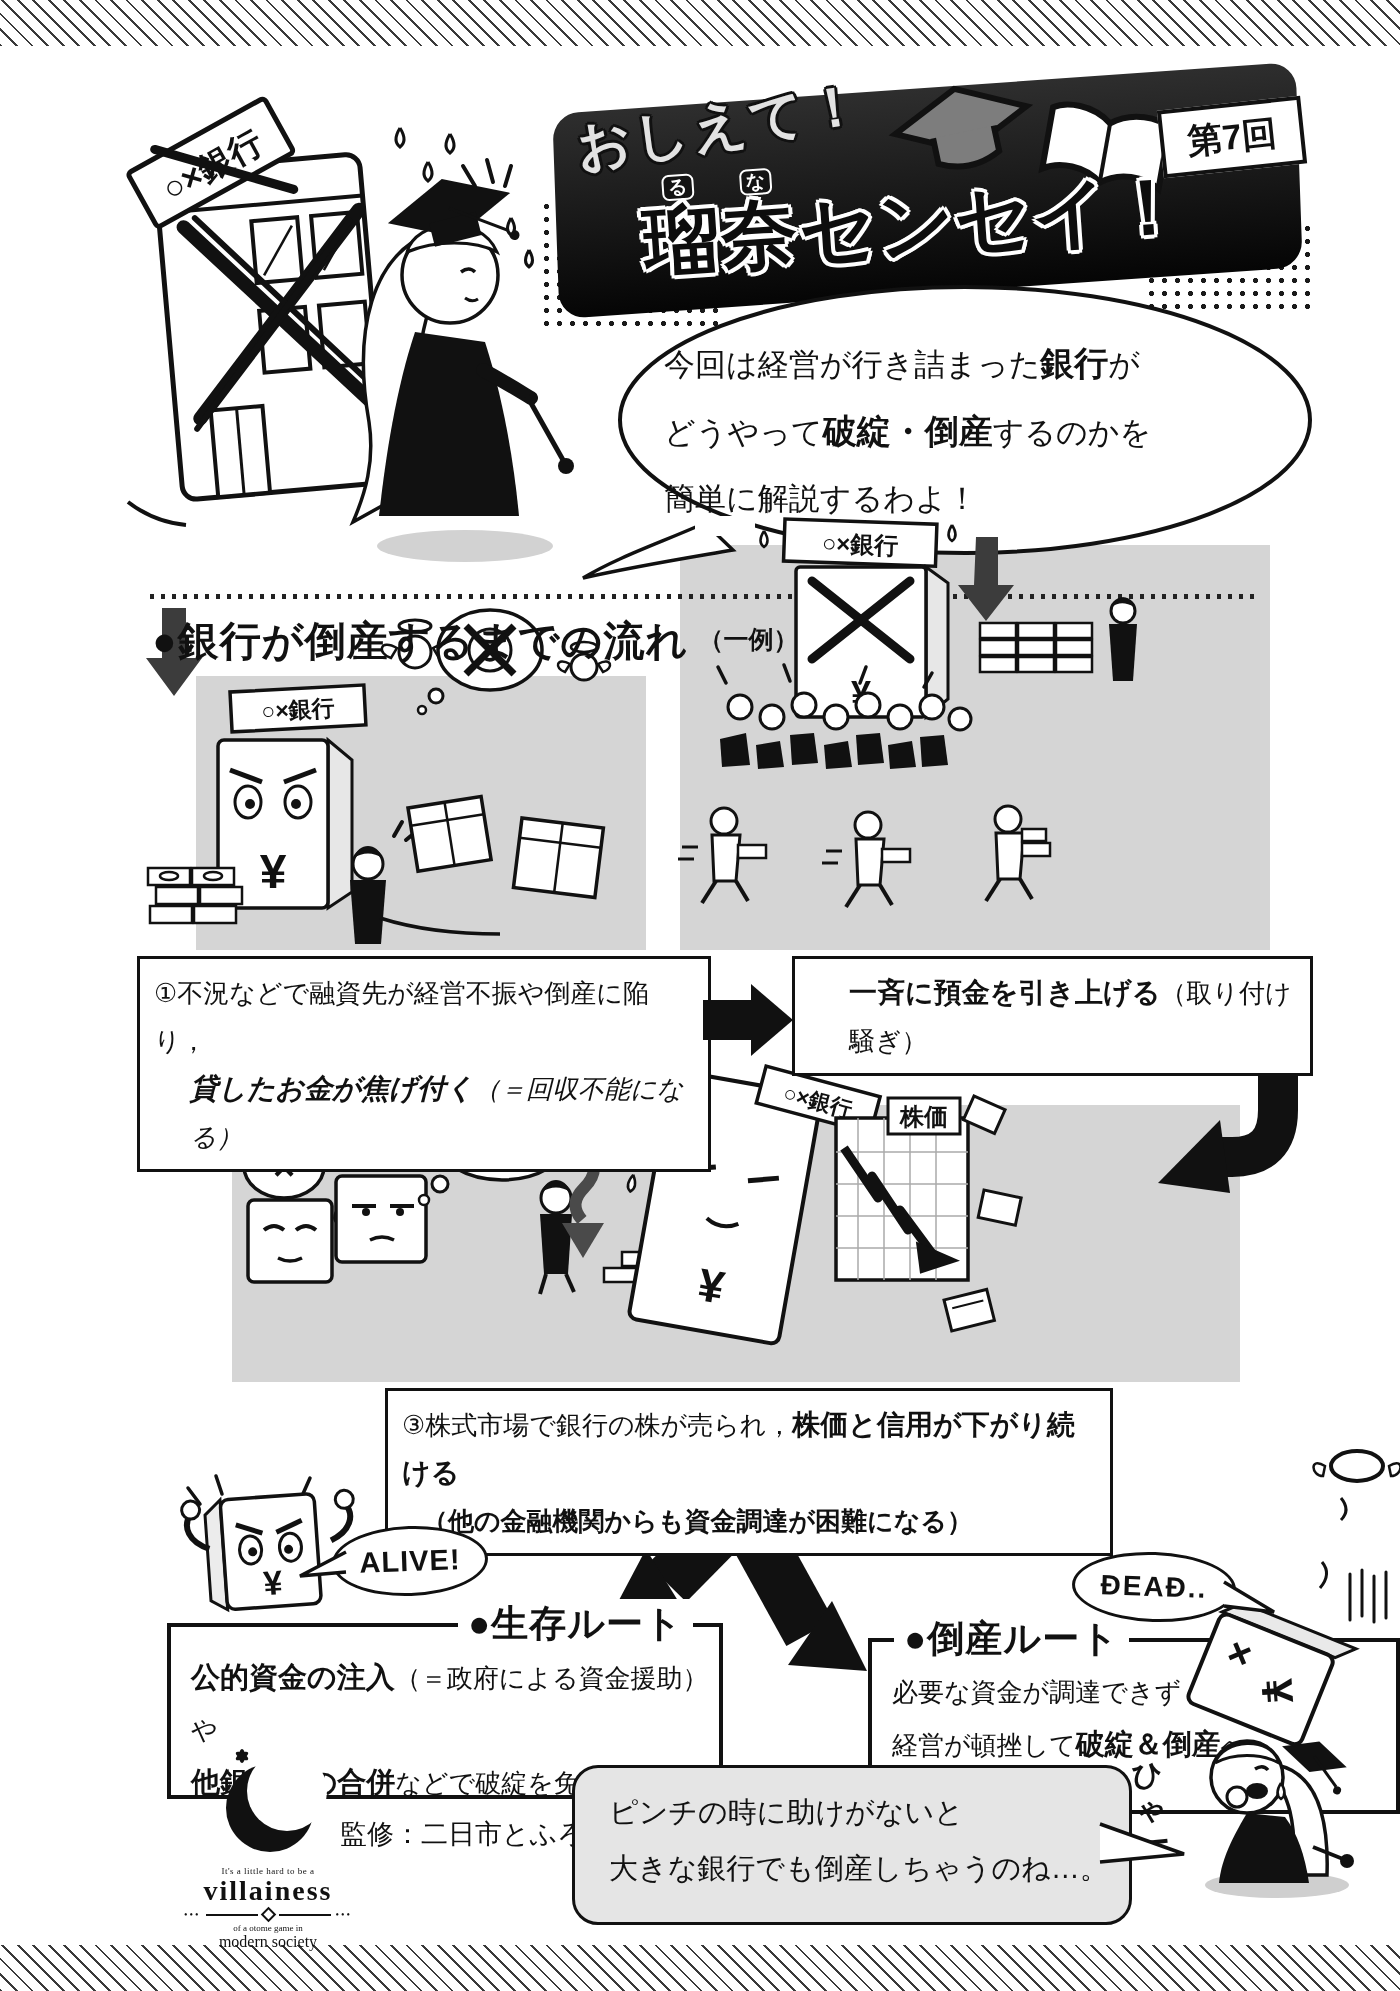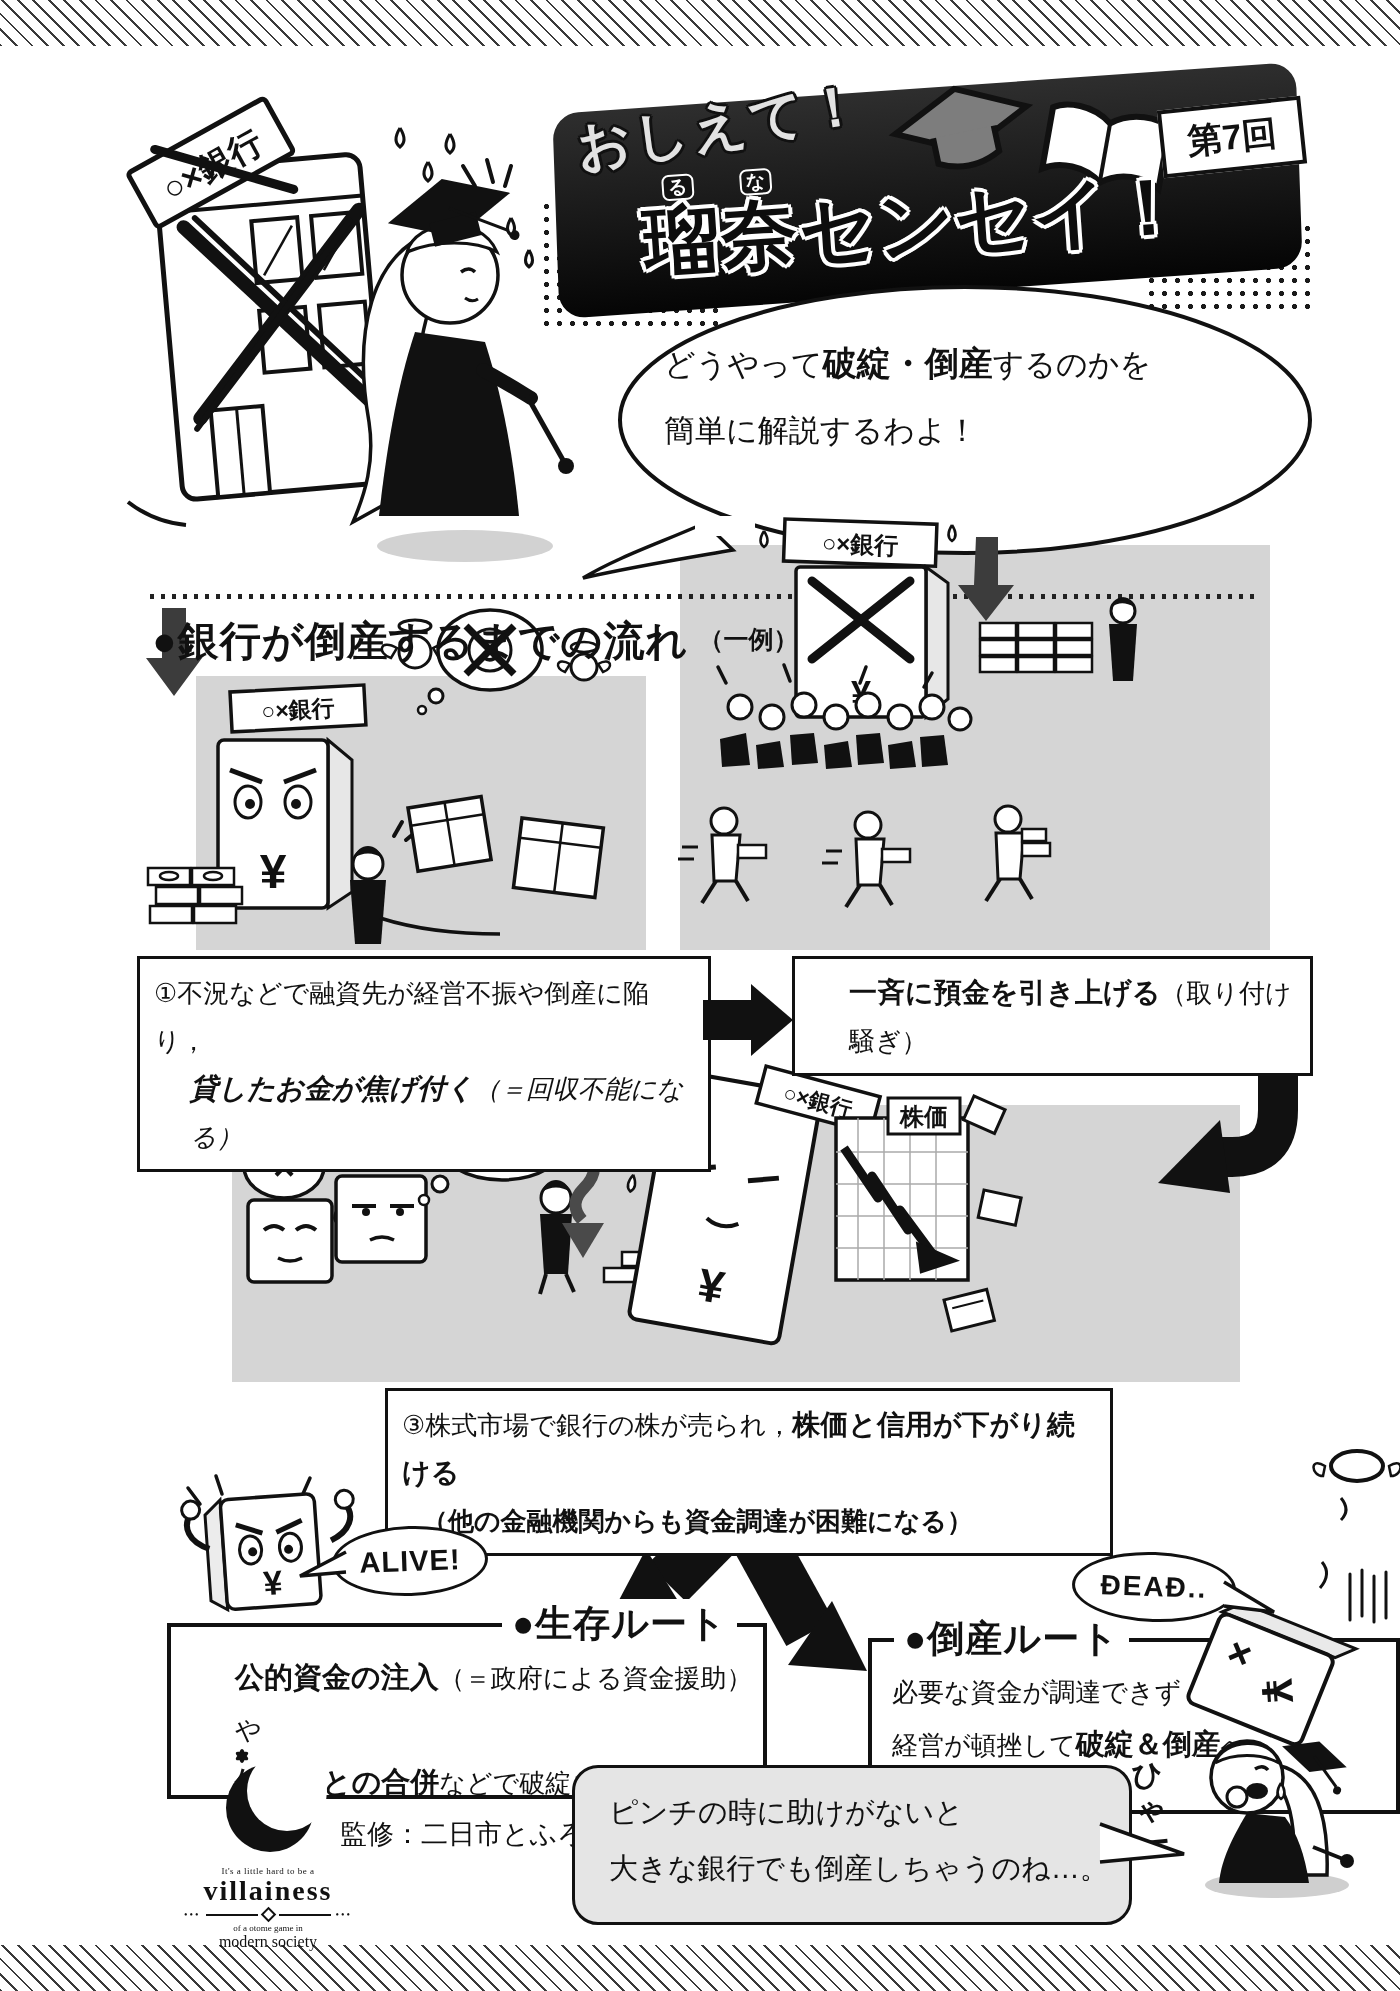--- a/index.html
+++ b/index.html
@@ -55,21 +55,21 @@
   .caption{background:#fff;border:3px solid #111;z-index:3;padding:10px 14px 8px 14px;
     font-size:26px;line-height:48px;}
   .caption b{font-size:28px;font-weight:800;}
   .cap1{left:137px;top:956px;width:540px;}
   .cap2{left:792px;top:956px;width:487px;}
   .cap3{left:385px;top:1388px;width:694px;}
   .cap-indent{display:block;}
 
   
   .route-box{background:#fff;border:4px solid #111;z-index:3;}
-  .route-surv{left:167px;top:1623px;width:548px;height:168px;padding-left:44px;}
+  .route-surv{left:167px;top:1623px;width:548px;height:168px;}
   .route-bank{left:868px;top:1638px;width:524px;height:168px;}
   .route-head{position:absolute;top:-28px;background:#fff;padding:0 10px;
     font-size:37px;font-weight:800;letter-spacing:1px;white-space:nowrap;}
   .route-head-r{right:26px;} .route-head-l{left:22px;}
   .route-text{padding:24px 10px 0 20px;font-size:26px;line-height:52px;}
   .route-text b{font-size:29px;font-weight:800;}
 
   .mini-bubble{background:#fff;border:3.5px solid #111;border-radius:50%;z-index:4;
     display:flex;align-items:center;justify-content:center;font-weight:800;}
 
@@ -189,20 +189,21 @@
     <span class="rest">センセイ！</span>
   </div>
   <div class="abs badge">第7回</div>
 
   <svg class="abs" style="left:575px;top:278px;z-index:2;" width="740" height="300" viewBox="0 0 740 300">
     <ellipse cx="390" cy="142" rx="345" ry="133" fill="#fff" stroke="#111" stroke-width="4"></ellipse>
     <path d="M130,245 C85,265 45,278 8,300 C62,288 100,282 158,272 Z" fill="#fff" stroke="#111" stroke-width="3.5"></path>
     <rect x="120" y="238" width="60" height="20" fill="#fff"></rect>
   </svg>
   <div class="abs intro-text">
+    <div><span>今回は経営が行き詰まった</span><b>銀行</b><span>が</span></div>
     <div><span>どうやって</span><b>破綻・倒産</b><span>するのかを</span></div>
     <div><span>簡単に解説するわよ！</span></div>
   </div>
 
   <div class="abs dotted-sep"></div>
 
   <div class="abs heading">
     <span class="h-main">●銀行が倒産するまでの流れ</span>
     <span class="h-note">（一例）</span>
   </div>

